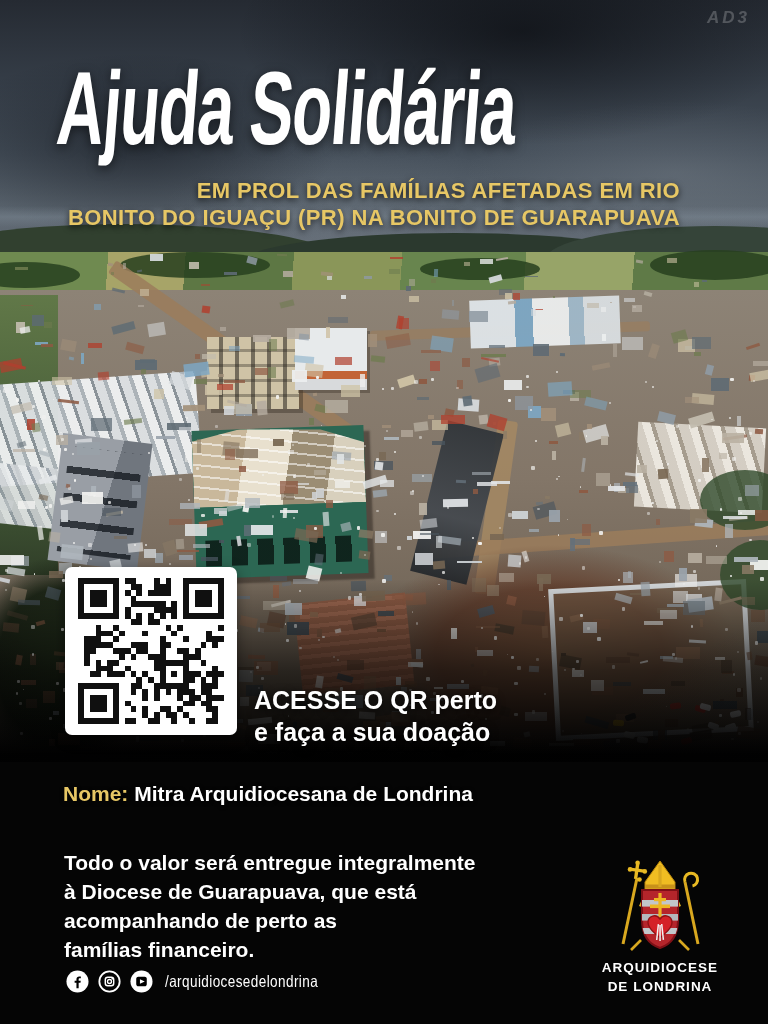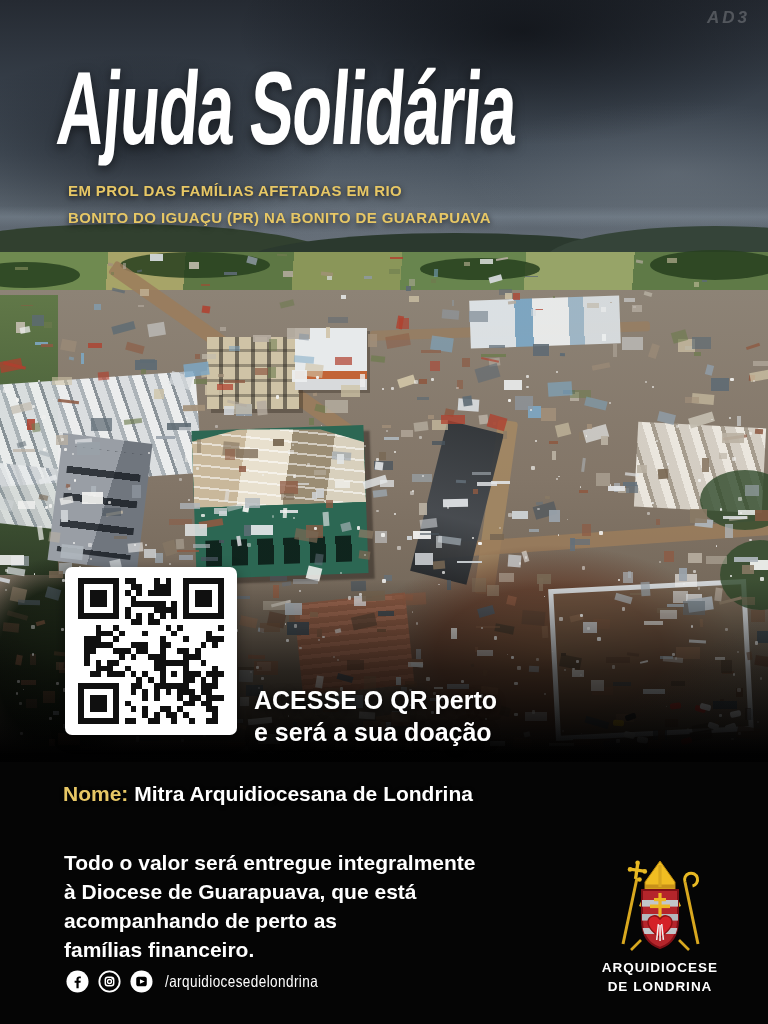--- a/index.html
+++ b/index.html
@@ -84,22 +84,22 @@
       radial-gradient(120% 90% at 50% 40%, transparent 60%, rgba(10,10,12,.28) 100%),
       linear-gradient(180deg,transparent 0 76%, rgba(0,0,0,.62) 88%, #000 99%);}
   
   .layer{position:absolute;left:0;top:0;width:768px;height:1024px;z-index:10;}
   .abs{position:absolute;}
   .ad3{top:8px;right:18px;font-size:17px;font-weight:bold;font-style:italic;
     letter-spacing:3px;color:rgba(255,255,255,.22);}
   .title{left:62px;top:52px;font-size:104px;line-height:1.08;font-weight:bold;color:#fff;
     transform:scaleX(.63) skewX(-7deg);transform-origin:left top;letter-spacing:-2px;white-space:nowrap;
     text-shadow:0 3px 14px rgba(0,0,0,.55);}
-  .subtitle{left:68px;top:177px;font-size:15px;line-height:27px;font-weight:bold;color:#e7c765;
-    letter-spacing:.4px;text-shadow:0 2px 6px rgba(0,0,0,.75);}
+  .subtitle{left:68px;top:177px;font-size:22px;line-height:27px;font-weight:bold;color:#e7c765;
+    letter-spacing:.4px;text-shadow:0 2px 6px rgba(0,0,0,.75);text-align:right;}
   .qrbox{left:65px;top:567px;width:172px;height:168px;background:#fff;border-radius:7px;
     box-shadow:0 4px 14px rgba(0,0,0,.45);display:flex;align-items:center;justify-content:center;}
   .qrbox svg{width:146px;height:146px;}
   .cta{left:254px;top:684px;font-size:25px;line-height:32px;font-weight:bold;color:#fff;
     text-shadow:0 2px 8px rgba(0,0,0,.85);}
   .donrow{left:63px;font-size:21px;font-weight:bold;color:#fff;white-space:nowrap;
     text-shadow:0 1px 4px rgba(0,0,0,.8);}
   .donrow .lab{color:#e7c765;}
   .d1{top:753px;} .d2{top:782px;} .d3{top:810px;}
   .note{left:64px;top:848px;font-size:21px;line-height:29px;font-weight:bold;color:#fff;}
@@ -1262,21 +1262,21 @@
           <rect x="13" y="24" width="1" height="1" fill="#101010"></rect>
           <rect x="16" y="24" width="1" height="1" fill="#101010"></rect>
           <rect x="19" y="24" width="1" height="1" fill="#101010"></rect>
           <rect x="22" y="24" width="1" height="1" fill="#101010"></rect>
           <rect x="23" y="24" width="1" height="1" fill="#101010"></rect>
         </svg>
     </div>
 
     <div class="abs cta">
       <div>ACESSE O QR perto</div>
-      <div>e será a sua doação</div>
+      <div>e faça a sua doação</div>
     </div>
 
     <div class="abs donrow d2">
       <span class="lab">Nome:</span>
       <span>Mitra Arquidiocesana de Londrina</span>
     </div>
 
     <div class="abs note">
       <div>Todo o valor será entregue integralmente</div>
       <div>à Diocese de Guarapuava, que está</div>

